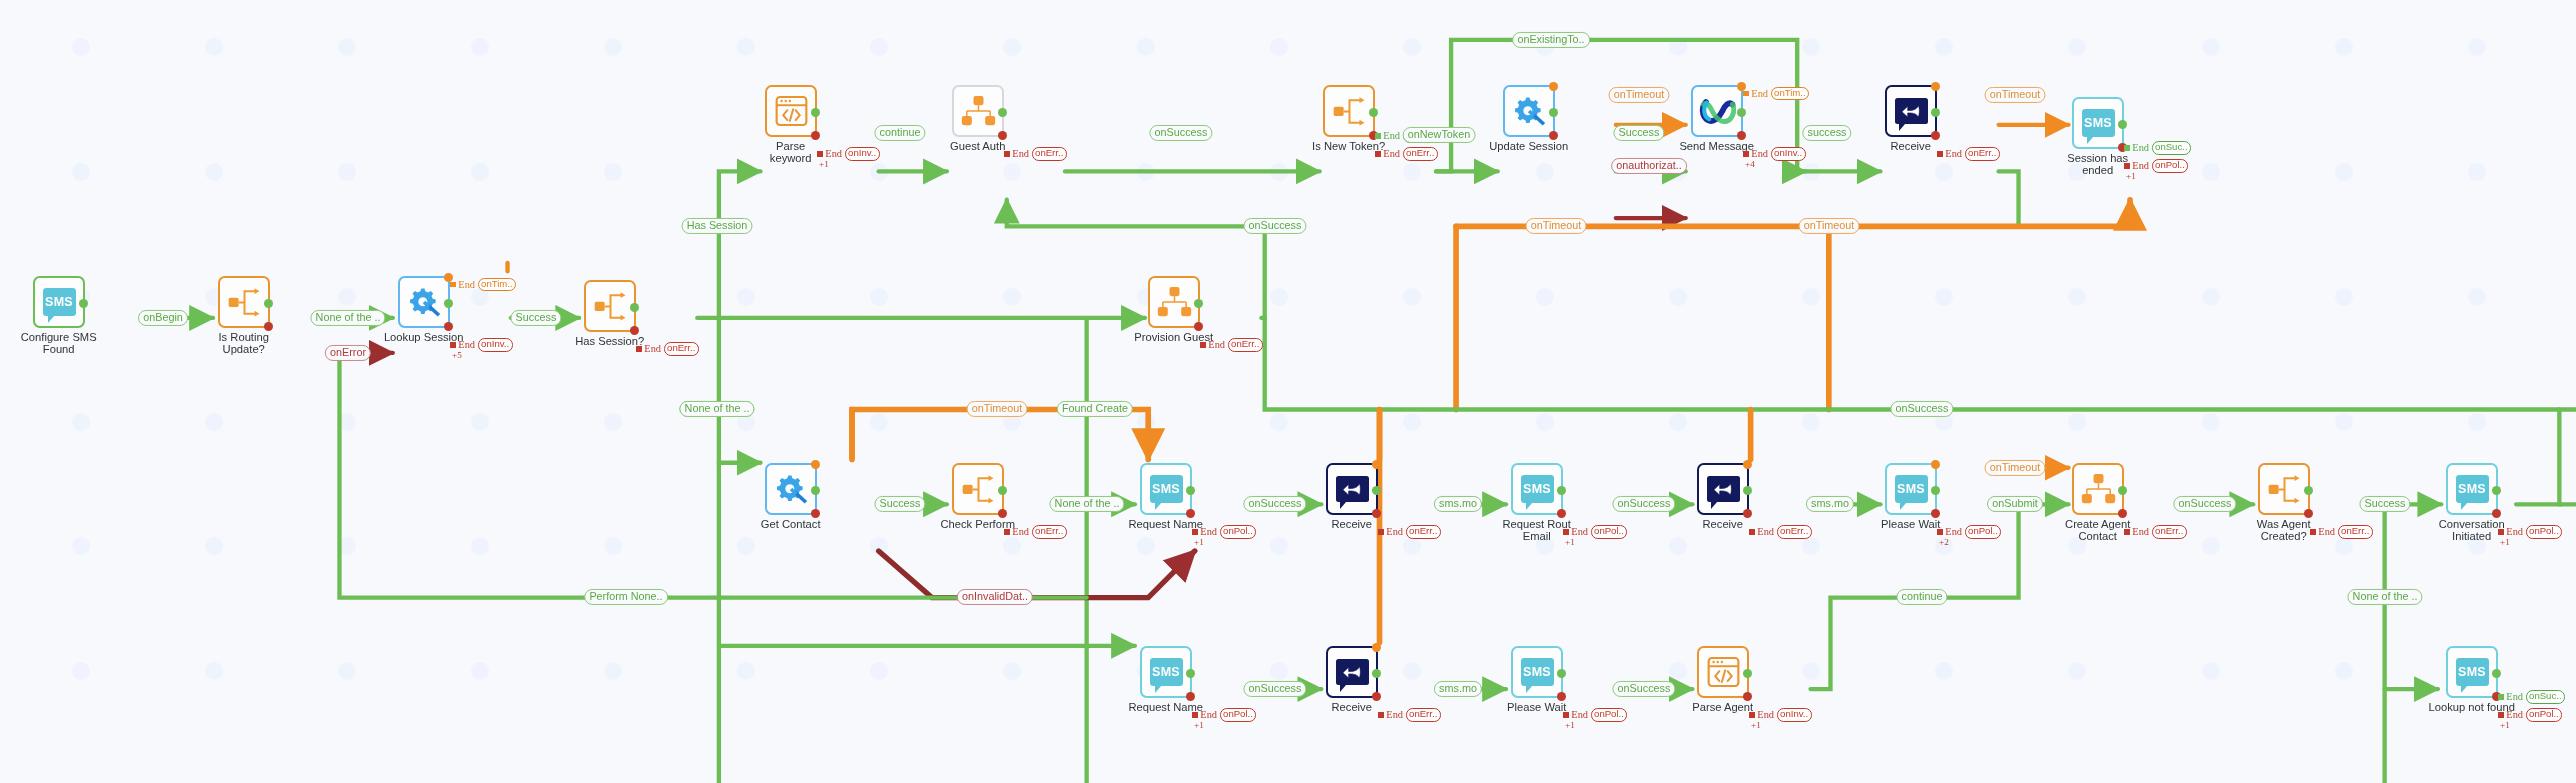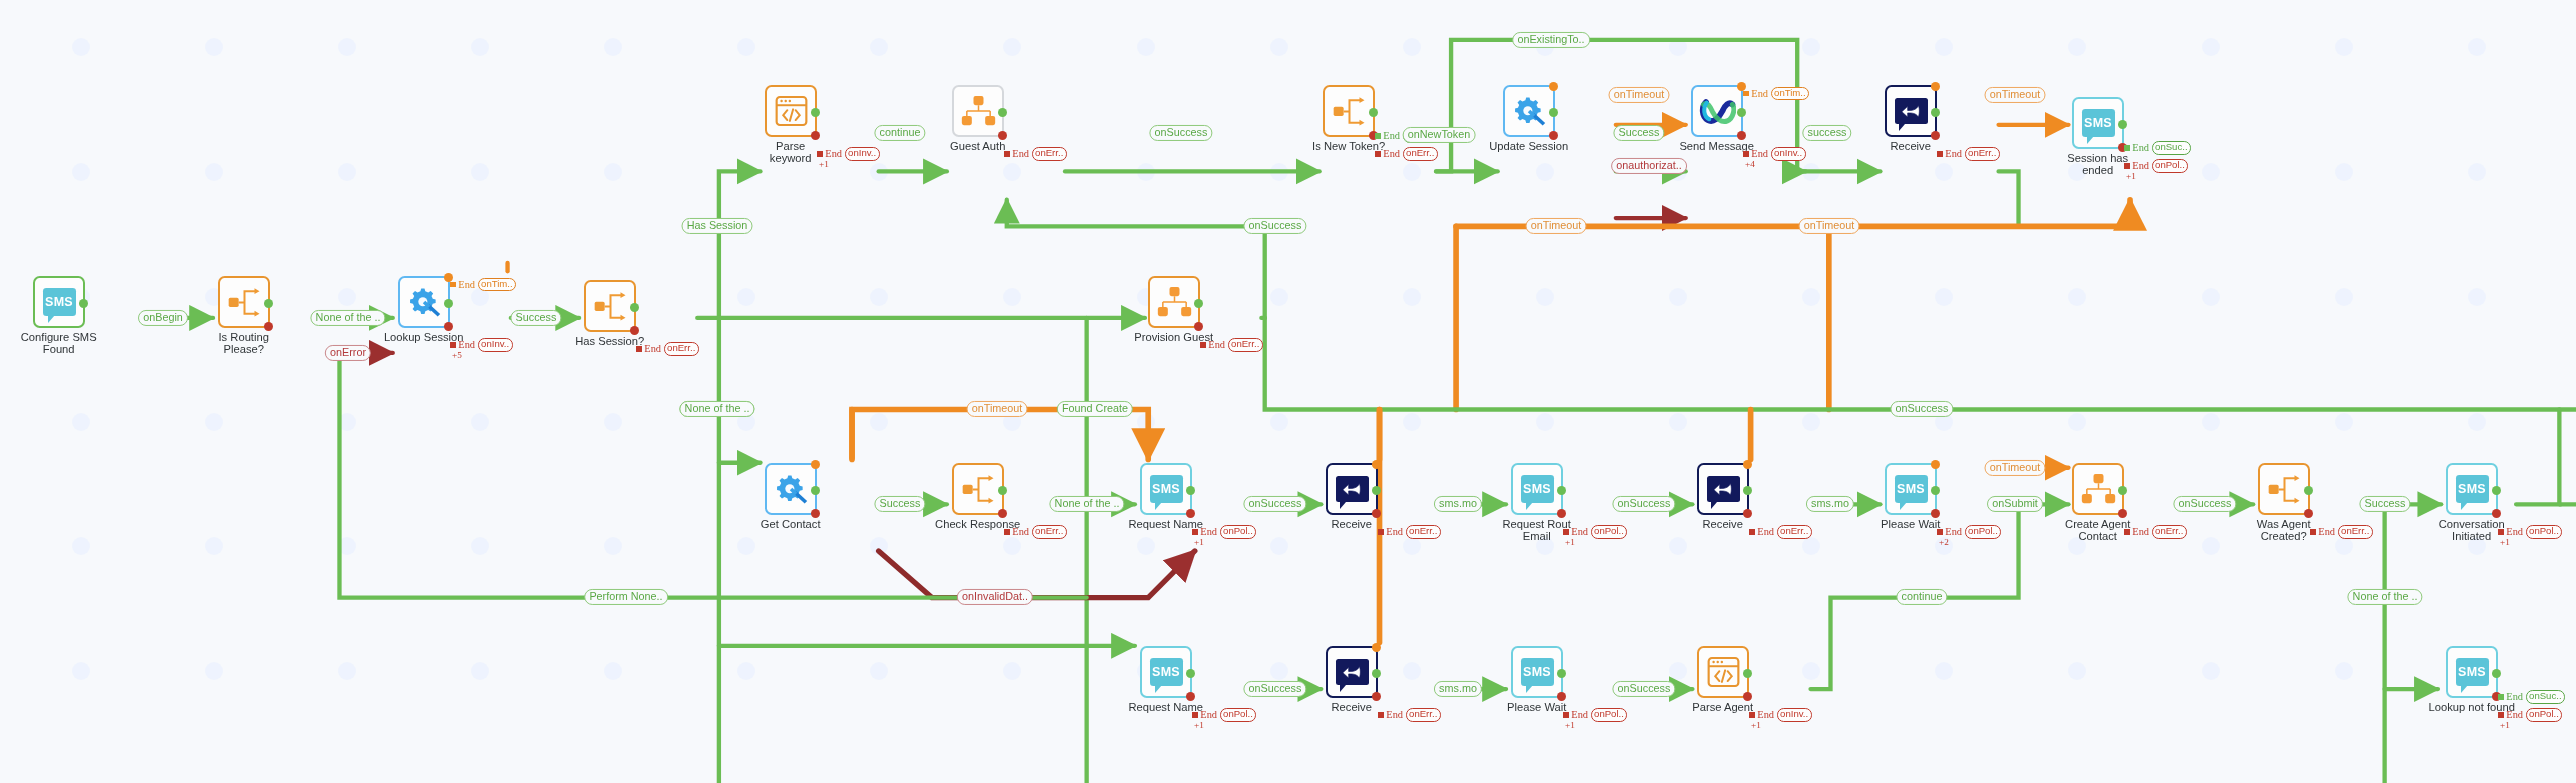--- a/index.html
+++ b/index.html
@@ -347,21 +347,21 @@
           <svg width="35" height="30" viewBox="0 0 42 36">
         <rect x="2" y="13" width="12" height="11" rx="2" fill="#ef9a33"></rect>
         <path d="M14,18.5 L21,18.5 M21,18.5 L21,5 L34,5 M21,18.5 L21,32 L34,32" stroke="#ef9a33" stroke-width="2.4" fill="none"></path>
         <path d="M33,1.5 L39,5 L33,8.5 z" fill="#ef9a33"></path>
         <path d="M33,28.5 L39,32 L33,35.5 z" fill="#ef9a33"></path>
           </svg>
           <span class="port green port-out-mid"></span>
           <span class="port red port-out-bottom"></span>
         </div>
         <div class="node-label">Is Routing
-Please?</div>
+Update?</div>
 
       </div>
       <div class="node" style="left:398px;top:276px">
         <div class="node-box widget">
           <svg width="35" height="33" viewBox="0 0 42 40">
         <path d="M17,3 l4,0 l1,3.5 l3.5,1.5 l3-2 l3,3 l-2,3 l1.5,3.5 l3.5,1 l0,4 l-3.5,1 l-1.5,3.5 l2,3 l-3,3 l-3-2 l-3.5,1.5 l-1,3.5 l-4,0 l-1,-3.5 l-3.5,-1.5 l-3,2 l-3,-3 l2,-3 l-1.5,-3.5 l-3.5,-1 l0,-4 l3.5,-1 l1.5,-3.5 l-2,-3 l3,-3 l3,2 l3.5,-1.5 z" fill="#3ba3e8"></path>
         <circle cx="19" cy="19" r="5.5" fill="#f7fbff"></circle>
         <path d="M24,25 L37,37 L40,34 L27,22 Z" fill="#1e7fd4"></path>
         <path d="M22,18 L28,24 L25,27 L19,21 Z" fill="#3ba3e8"></path>
           </svg>
@@ -579,21 +579,21 @@
         <div class="node-box split">
           <svg width="35" height="30" viewBox="0 0 42 36">
         <rect x="2" y="13" width="12" height="11" rx="2" fill="#ef9a33"></rect>
         <path d="M14,18.5 L21,18.5 M21,18.5 L21,5 L34,5 M21,18.5 L21,32 L34,32" stroke="#ef9a33" stroke-width="2.4" fill="none"></path>
         <path d="M33,1.5 L39,5 L33,8.5 z" fill="#ef9a33"></path>
         <path d="M33,28.5 L39,32 L33,35.5 z" fill="#ef9a33"></path>
           </svg>
           <span class="port green port-out-mid"></span>
           <span class="port red port-out-bottom"></span>
         </div>
-        <div class="node-label">Check Response</div>
+        <div class="node-label">Check Perform</div>
         <span class="endtag red" style="left:52px;top:62px">
           <span class="sq"></span>
           <span class="lbl">End</span>
           <span class="pill">onErr..</span>
         </span>
       </div>
       <div class="node" style="left:1140px;top:463px">
         <div class="node-box sms">
           <span class="sms-bubble">
             <span>SMS</span>

